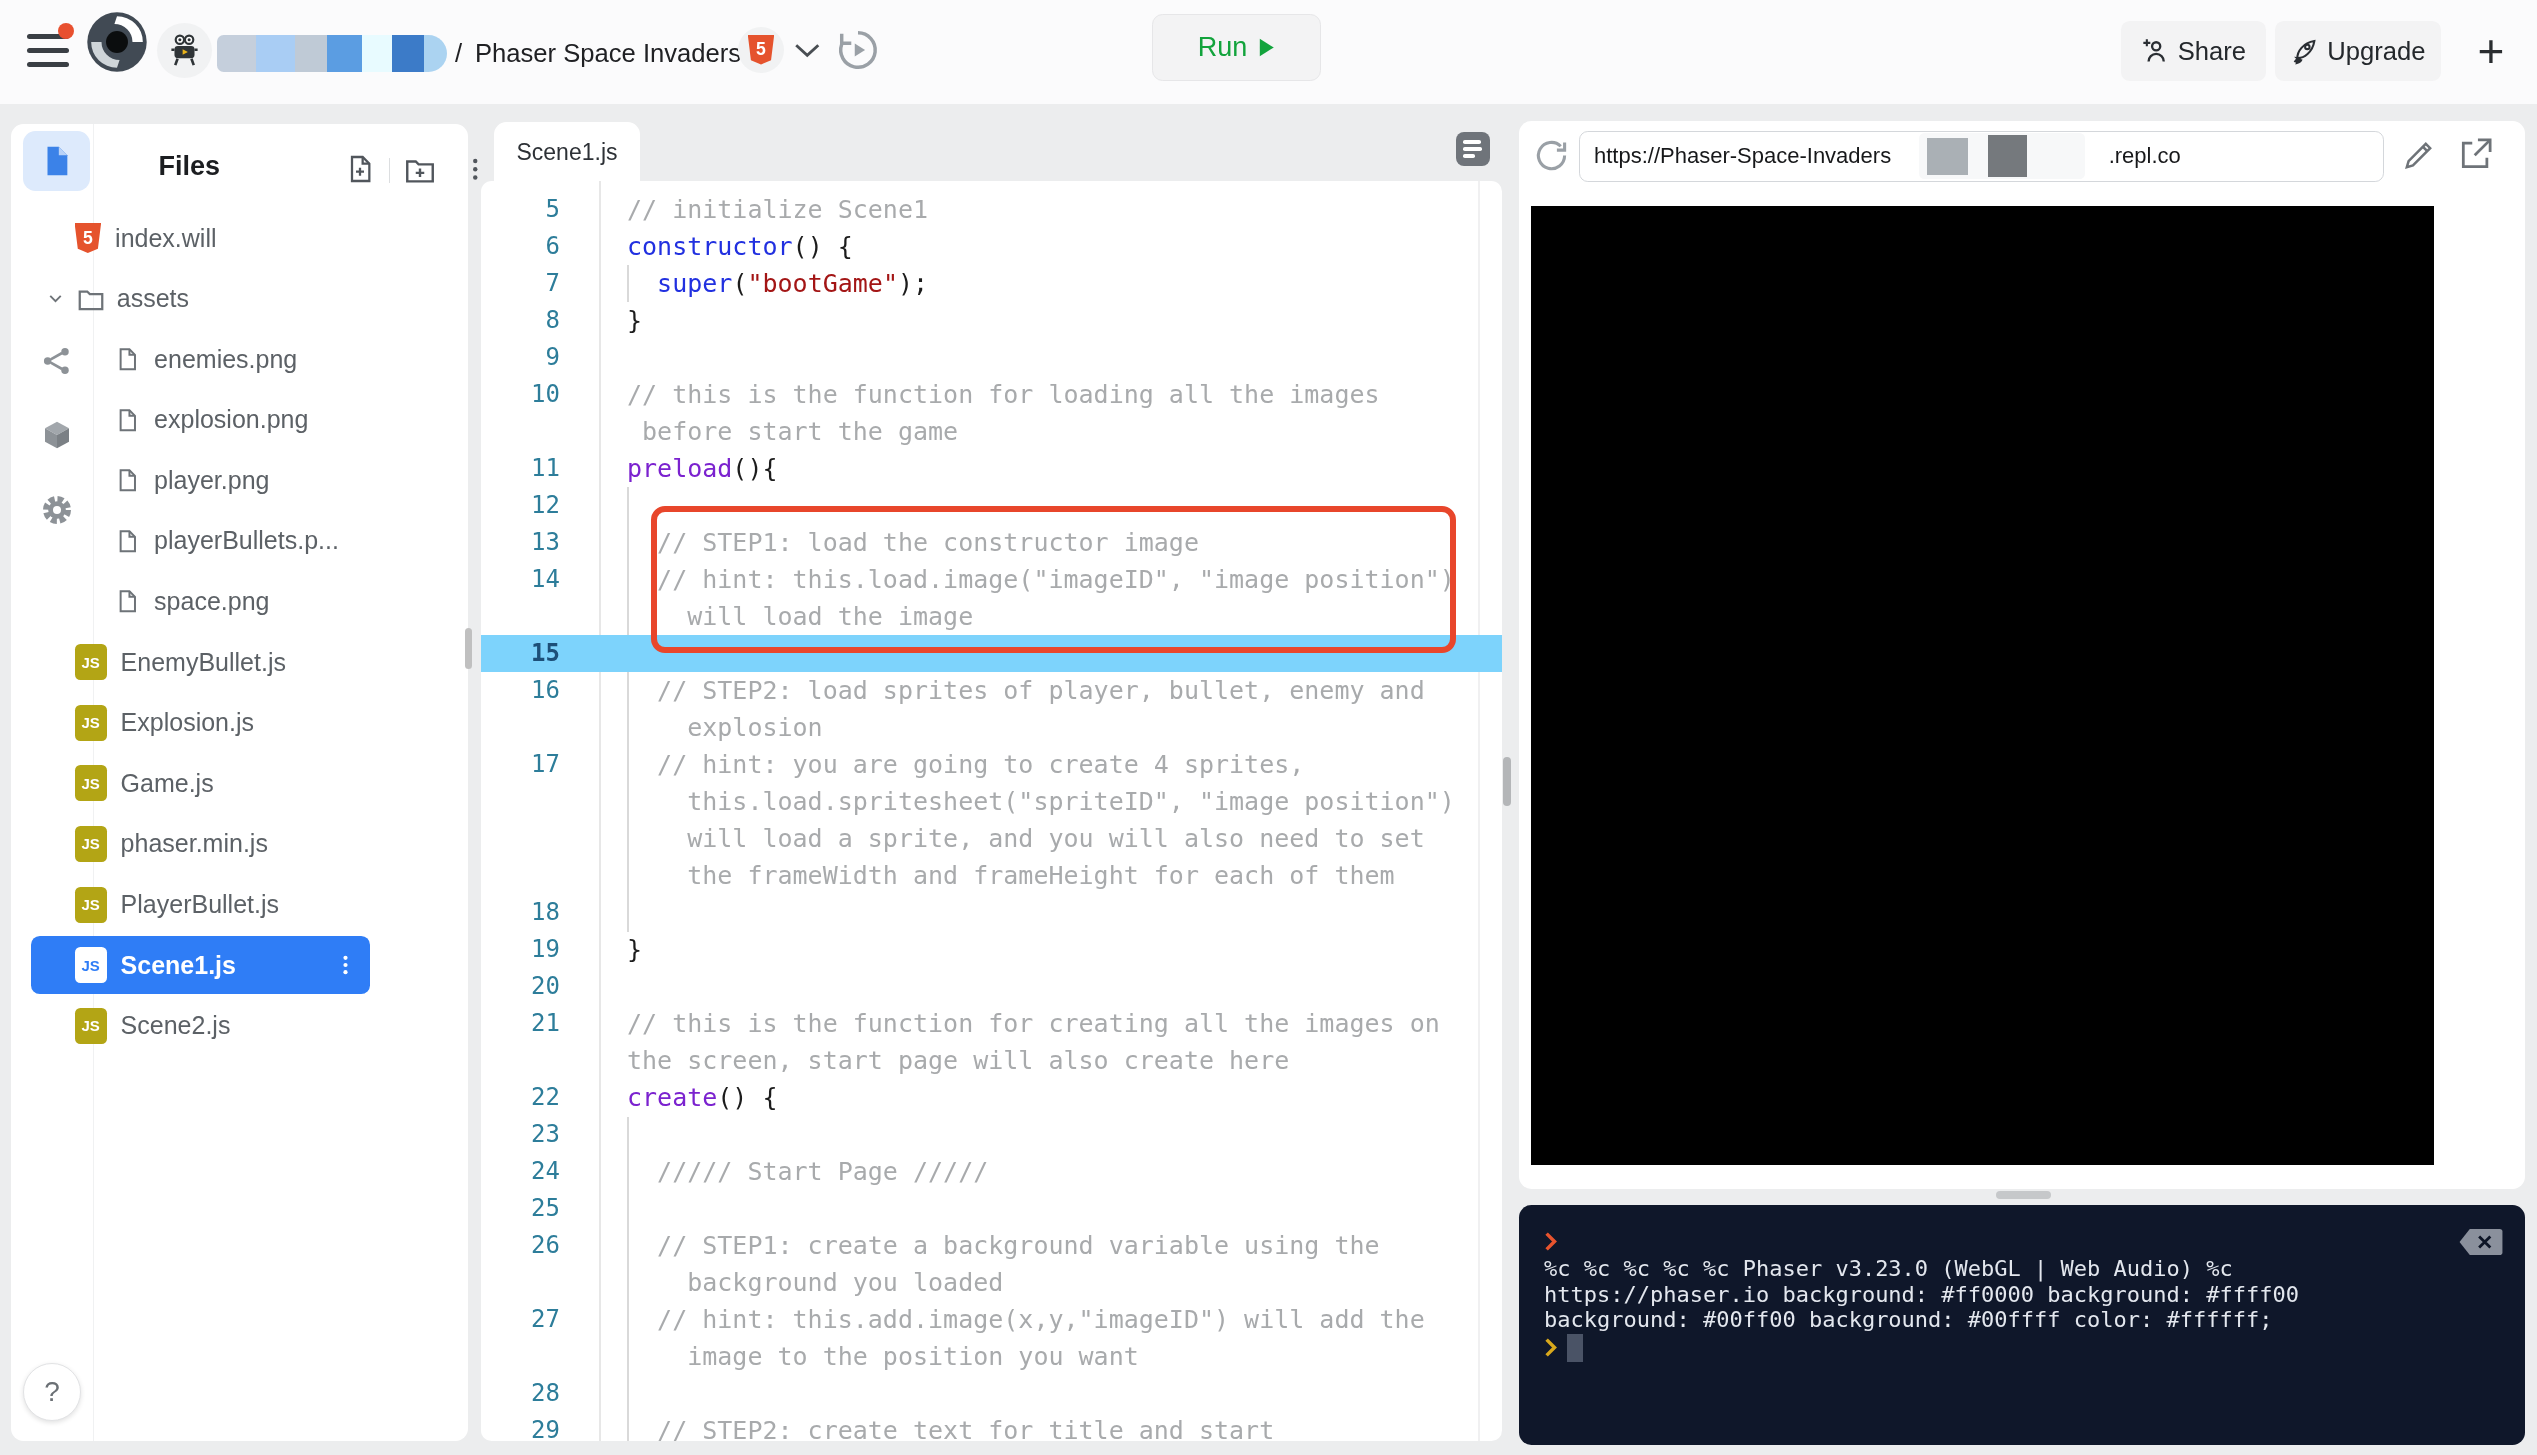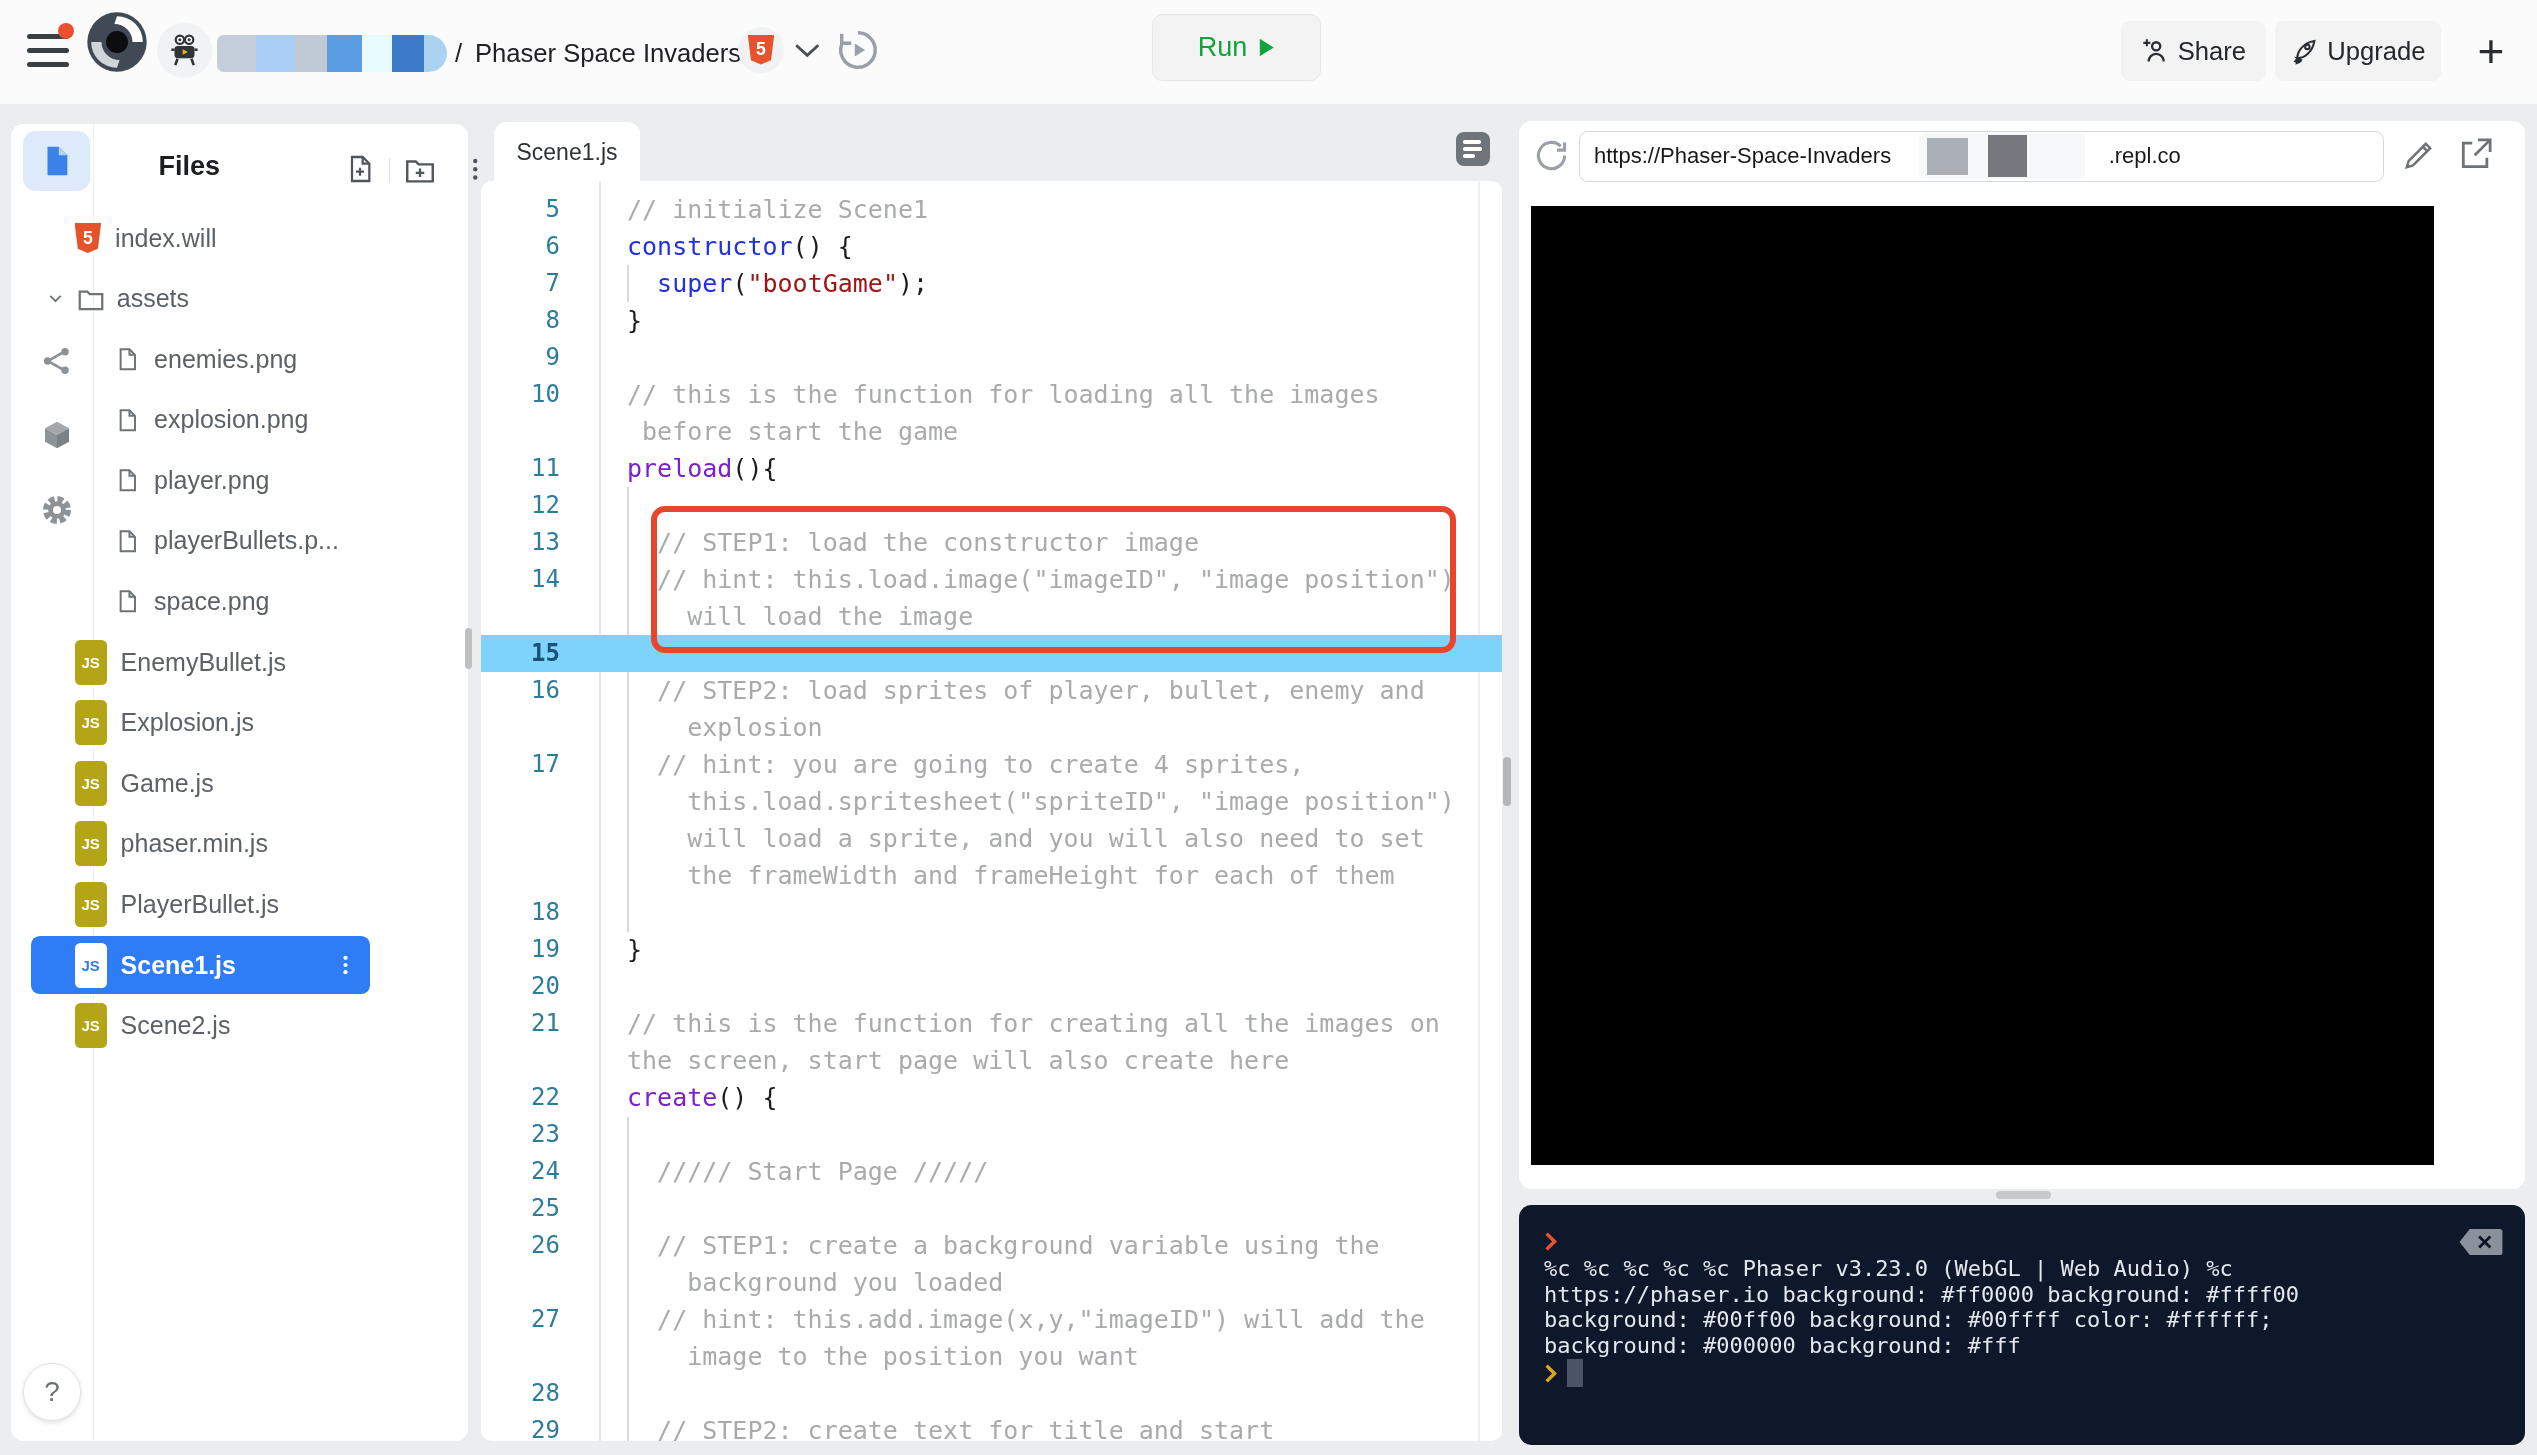--- a/index.html
+++ b/index.html
@@ -41,21 +41,21 @@
   #hdr-div{position:absolute;left:261px;top:8.8px;width:0.9px;height:25px;background:#dcdee0;}
   #add-folder{position:absolute;left:275px;top:3.5px;cursor:pointer;}
   #files-kebab{position:absolute;left:334px;top:7px;cursor:pointer;}
   #file-list{left:0px;top:85px;width:457px;}
   .frow{display:flex;align-items:center;height:58px;margin:0 0 2.6px 20px;width:339px;border-radius:8.8px;padding-left:44px;box-sizing:border-box;gap:14px;cursor:pointer;position:relative;}
   .frow .lbl{font-size:25px;color:#5c6166;white-space:nowrap;overflow:hidden;}
   .frow.folder{padding-left:14px;gap:10.6px;}
   .frow.d1{padding-left:83px;}
   .frow.sel{background:#2f7df6;}
   .frow.sel .lbl{color:#fff;font-weight:bold;}
-  .jsb{display:inline-flex;align-items:center;justify-content:center;width:32px;height:45px;border-radius:5.3px;background:#b3a515;color:#fff;font-weight:bold;font-size:15px;flex:none;}
+  .jsb{display:inline-flex;align-items:center;justify-content:center;width:32px;height:36px;border-radius:5.3px;background:#b3a515;color:#fff;font-weight:bold;font-size:15px;flex:none;}
   .frow.sel .jsb{background:#fff;color:#2f7df6;}
   .rowkebab{position:absolute;right:12.4px;top:12.4px;}
   #files-scroll{left:465px;top:628px;width:7px;height:41px;background:#c0c0c0;border-radius:3.5px;}
 
   
   #tab{left:494px;top:122px;width:146px;height:60px;background:#fff;border-radius:12.4px 12.4px 0 0;display:flex;align-items:center;justify-content:center;font-size:23px;color:#2d3136;cursor:pointer;}
   #format-btn{left:1456px;top:132px;width:34px;height:34px;background:#6f747a;border-radius:8px;cursor:pointer;}
   #format-btn i{position:absolute;left:7px;height:3.5px;background:#fff;border-radius:1.8px;}
   #format-btn i:nth-child(1){top:8px;width:17.6px;}
   #format-btn i:nth-child(2){top:15px;width:19.4px;}
@@ -515,21 +515,20 @@
     <div id="con-body">
       <div class="promptline">
         <svg width="14" height="21" viewBox="0 0 16 24">
             <path d="M3 3l9 9-9 9" stroke="#e8542e" stroke-width="4" fill="none"></path>
           </svg>
       </div>
       <div id="con-lines">
           <div class="cline">%c %c %c %c %c Phaser v3.23.0 (WebGL | Web Audio) %c</div>
           <div class="cline">https://phaser.io background: #ff0000 background: #ffff00</div>
           <div class="cline">background: #00ff00 background: #00ffff color: #ffffff;</div>
-          <div class="cline">background: #000000 background: #fff</div>
         </div>
       <div class="promptline">
         <svg width="14" height="21" viewBox="0 0 16 24">
             <path d="M3 3l9 9-9 9" stroke="#d8a81c" stroke-width="4" fill="none"></path>
           </svg>
         <span id="cursor"></span>
       </div>
     </div>
     <div id="clear-btn">
       <svg viewBox="0 0 48 30" width="46" height="28">

